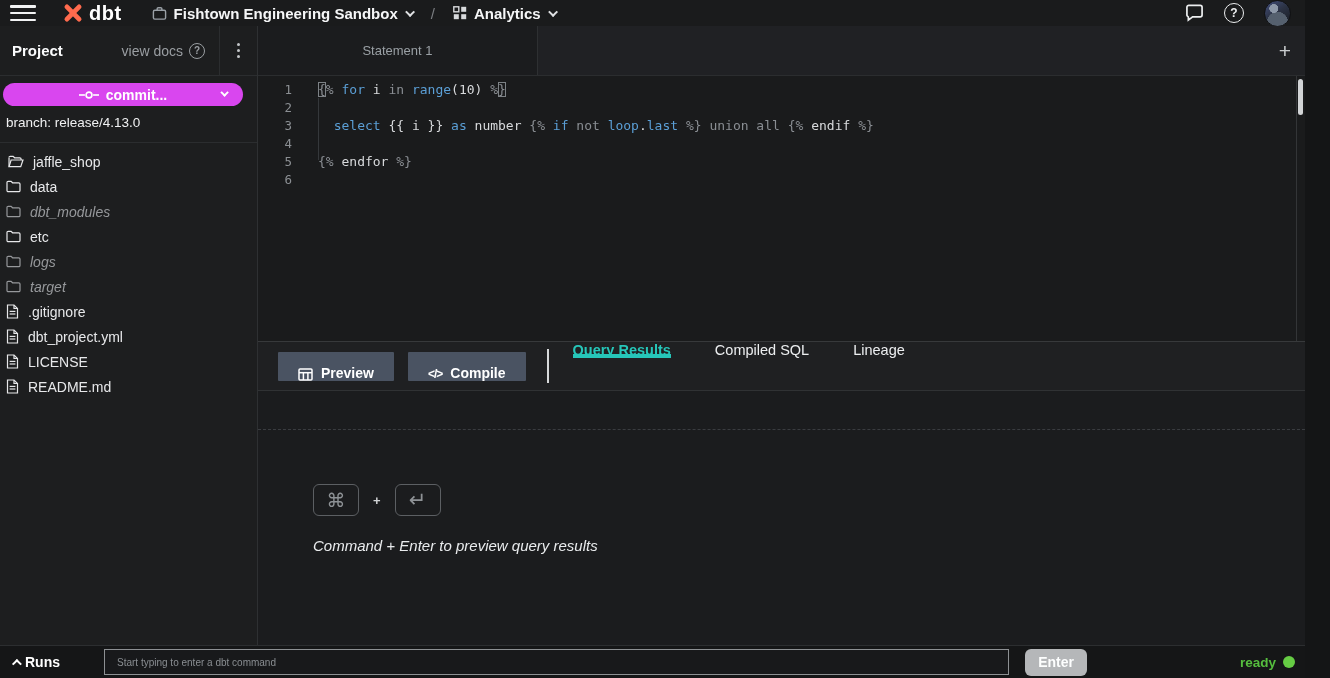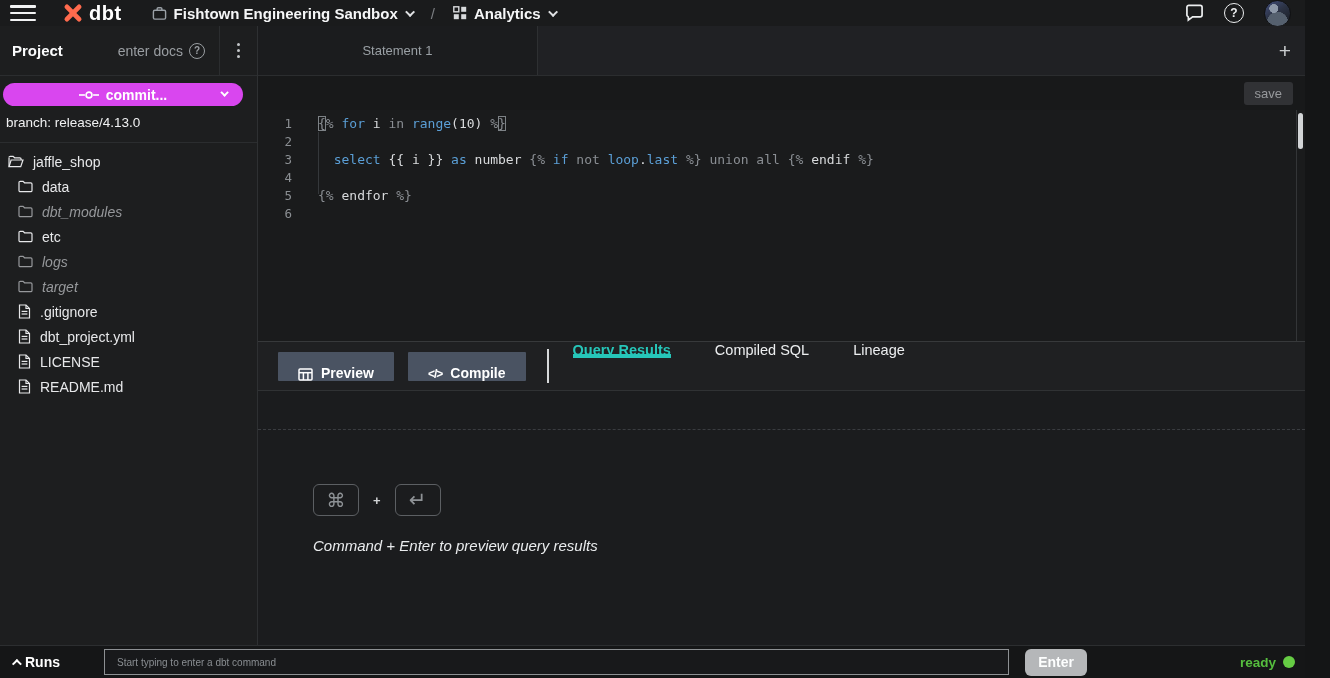--- a/index.html
+++ b/index.html
@@ -36,21 +36,21 @@
   .side-head-right { margin-left:auto; display:flex; align-items:center; height:100%; }
   .viewdocs { display:flex; align-items:center; gap:6px; color:#9a9ea2; font-size:14px; padding-right:14px; cursor:pointer; }
   .viewdocs .help-circle { width:16px; height:16px; border-width:1.5px; border-color:#9a9ea2; color:#9a9ea2; font-size:10px; }
   .kebab { width:38px; height:100%; border-left:1px solid #2b2d2f; display:flex; flex-direction:column; align-items:center; justify-content:center; gap:3px; cursor:pointer; }
   .kebab i { width:3px; height:3px; border-radius:50%; background:#c3c6c9; }
   .commit-wrap { padding:7px 14px 7px 3px; }
   .commit-btn { height:23px; width:100%; background:#d946ef; border:none; border-radius:12px; color:#ffffff; font-weight:700; font-size:14px; display:flex; align-items:center; justify-content:center; gap:7px; cursor:pointer; position:relative; font-family:inherit; }
   .commit-btn .chev { border-color:#ffffff; width:6px; height:6px; position:absolute; right:14px; top:8px; }
   .branch-row { padding:2px 12px 12px 6px; font-size:13.5px; color:#f0f1f2; border-bottom:1px solid #2b2d2f; }
   .tree { padding-top:6px; }
-  .tree-row { height:25px; display:flex; align-items:center; gap:9px; font-size:14px; color:#e7e8ea; padding-left:18px; cursor:pointer; }
+  .tree-row { height:25px; display:flex; align-items:center; gap:9px; font-size:14px; color:#e7e8ea; padding-left:6px; cursor:pointer; }
   .tree-row.root { padding-left:8px; }
   .tree-row.muted { color:#96989b; font-style:italic;align-items:center; }
   .tree-row.active { color:#2bc7ba; }
   .tree-row svg { flex:0 0 auto; }
 
   
   .workspace { flex:1 1 auto; display:flex; flex-direction:column; min-width:0; }
   .tabbar { height:50px; flex:0 0 auto; background:#202124; border-bottom:1px solid #2b2d2f; display:flex; align-items:stretch; }
   .edit-tab { width:280px; background:#1b1c1e; border-right:1px solid #2e3032; display:flex; align-items:center; justify-content:center; font-size:13px; color:#9aa0a5; cursor:pointer; }
   .tab-plus { margin-left:auto; align-self:center; margin-right:14px; color:#c9ccce; font-size:21px; font-weight:300; cursor:pointer; line-height:1; }
@@ -155,21 +155,21 @@
     </div>
   </div>
 
   <div class="main">
 
     <div class="sidebar">
       <div class="side-head">
         <span class="side-title">Project</span>
         <div class="side-head-right">
           <span class="viewdocs">
-            <span>enter docs</span>
+            <span>view docs</span>
             <span class="help-circle">?</span>
           </span>
           <span class="kebab">
               <i></i>
               <i></i>
               <i></i>
             </span>
         </div>
       </div>
       <div class="commit-wrap">
@@ -283,23 +283,20 @@
           </div>
         </div>
     </div>
 
     <div class="workspace">
       <div class="tabbar">
         <div class="edit-tab">
           <span>Statement 1</span>
         </div>
         <span class="tab-plus">+</span>
-      </div>
-      <div class="save-row">
-        <button class="save-btn">save</button>
       </div>
       <div class="editor" id="code-editor">
         <div class="indent-guide"></div>
         <div class="scrollgutter"></div>
         <div class="scrollthumb"></div>
       <div class="code-row">
             <span class="gutter">1</span>
             <span class="codeline"><span class="tk dm bx">{</span><span class="tk dm">% </span><span class="tk kw">for</span><span class="tk pl"> i </span><span class="tk dm">in</span><span class="tk pl"> </span><span class="tk kw">range</span><span class="tk pl">(10) </span><span class="tk dm">%</span><span class="tk dm bx">}</span></span>
           </div>
           <div class="code-row">

